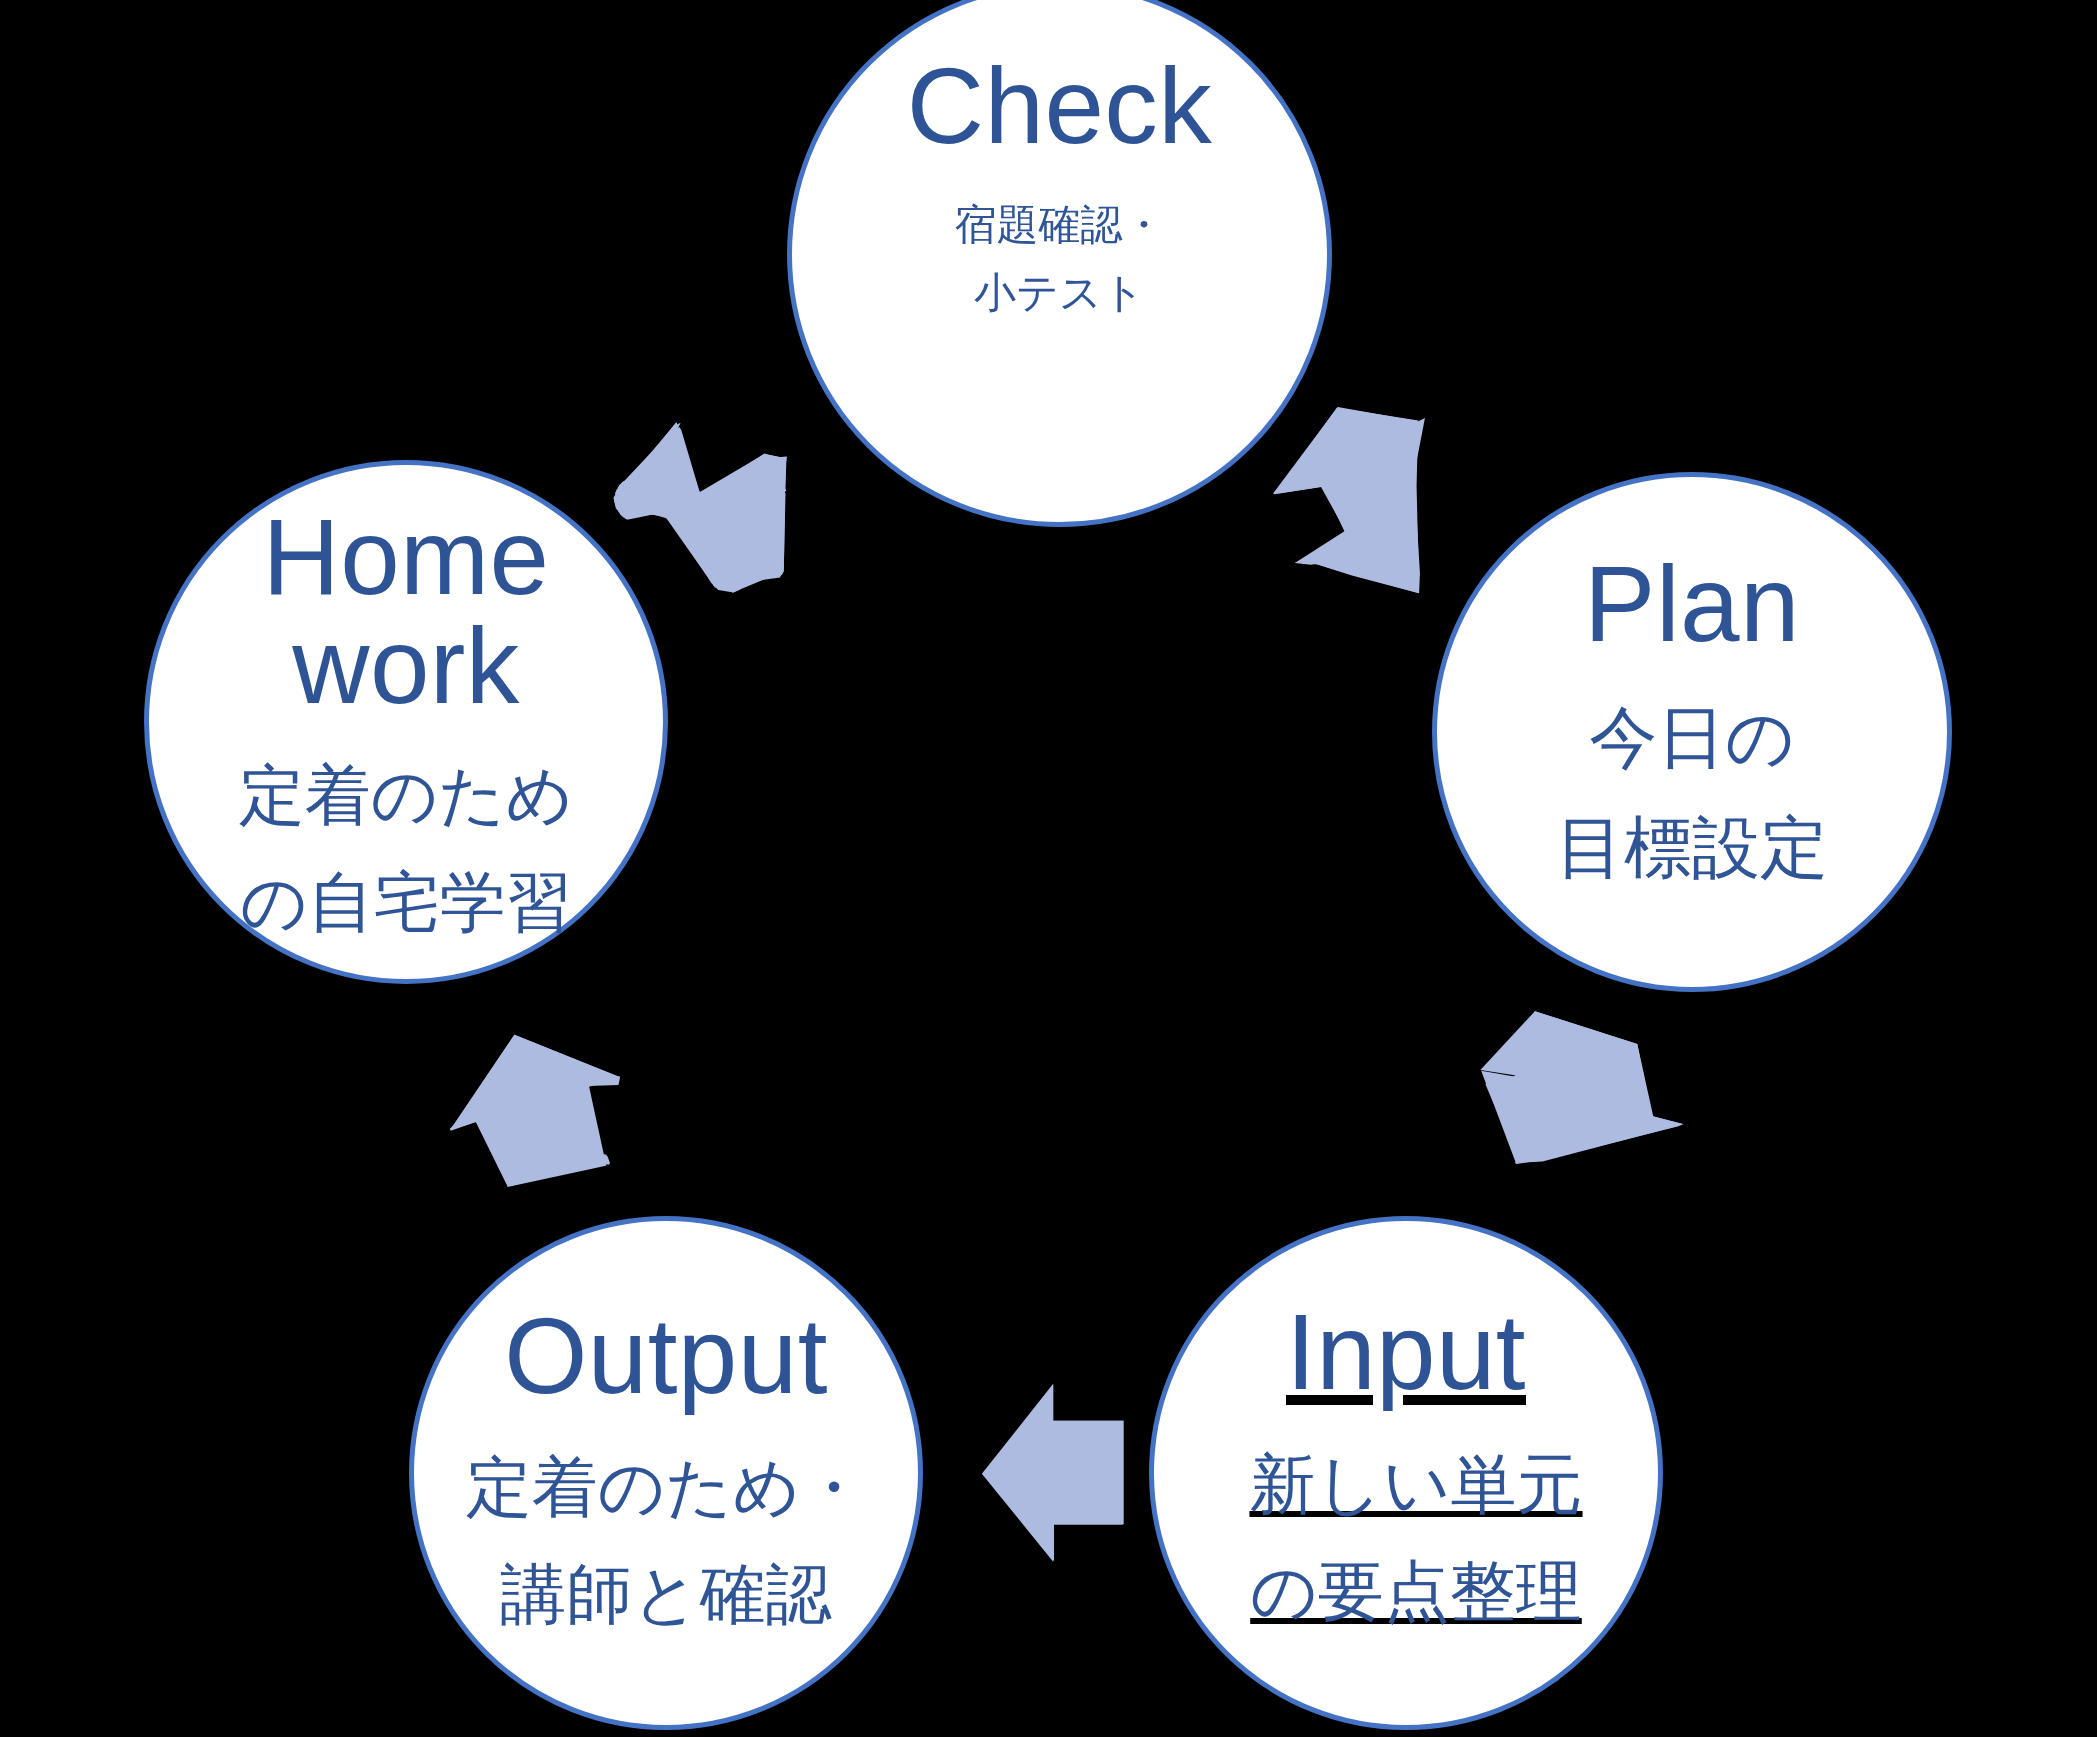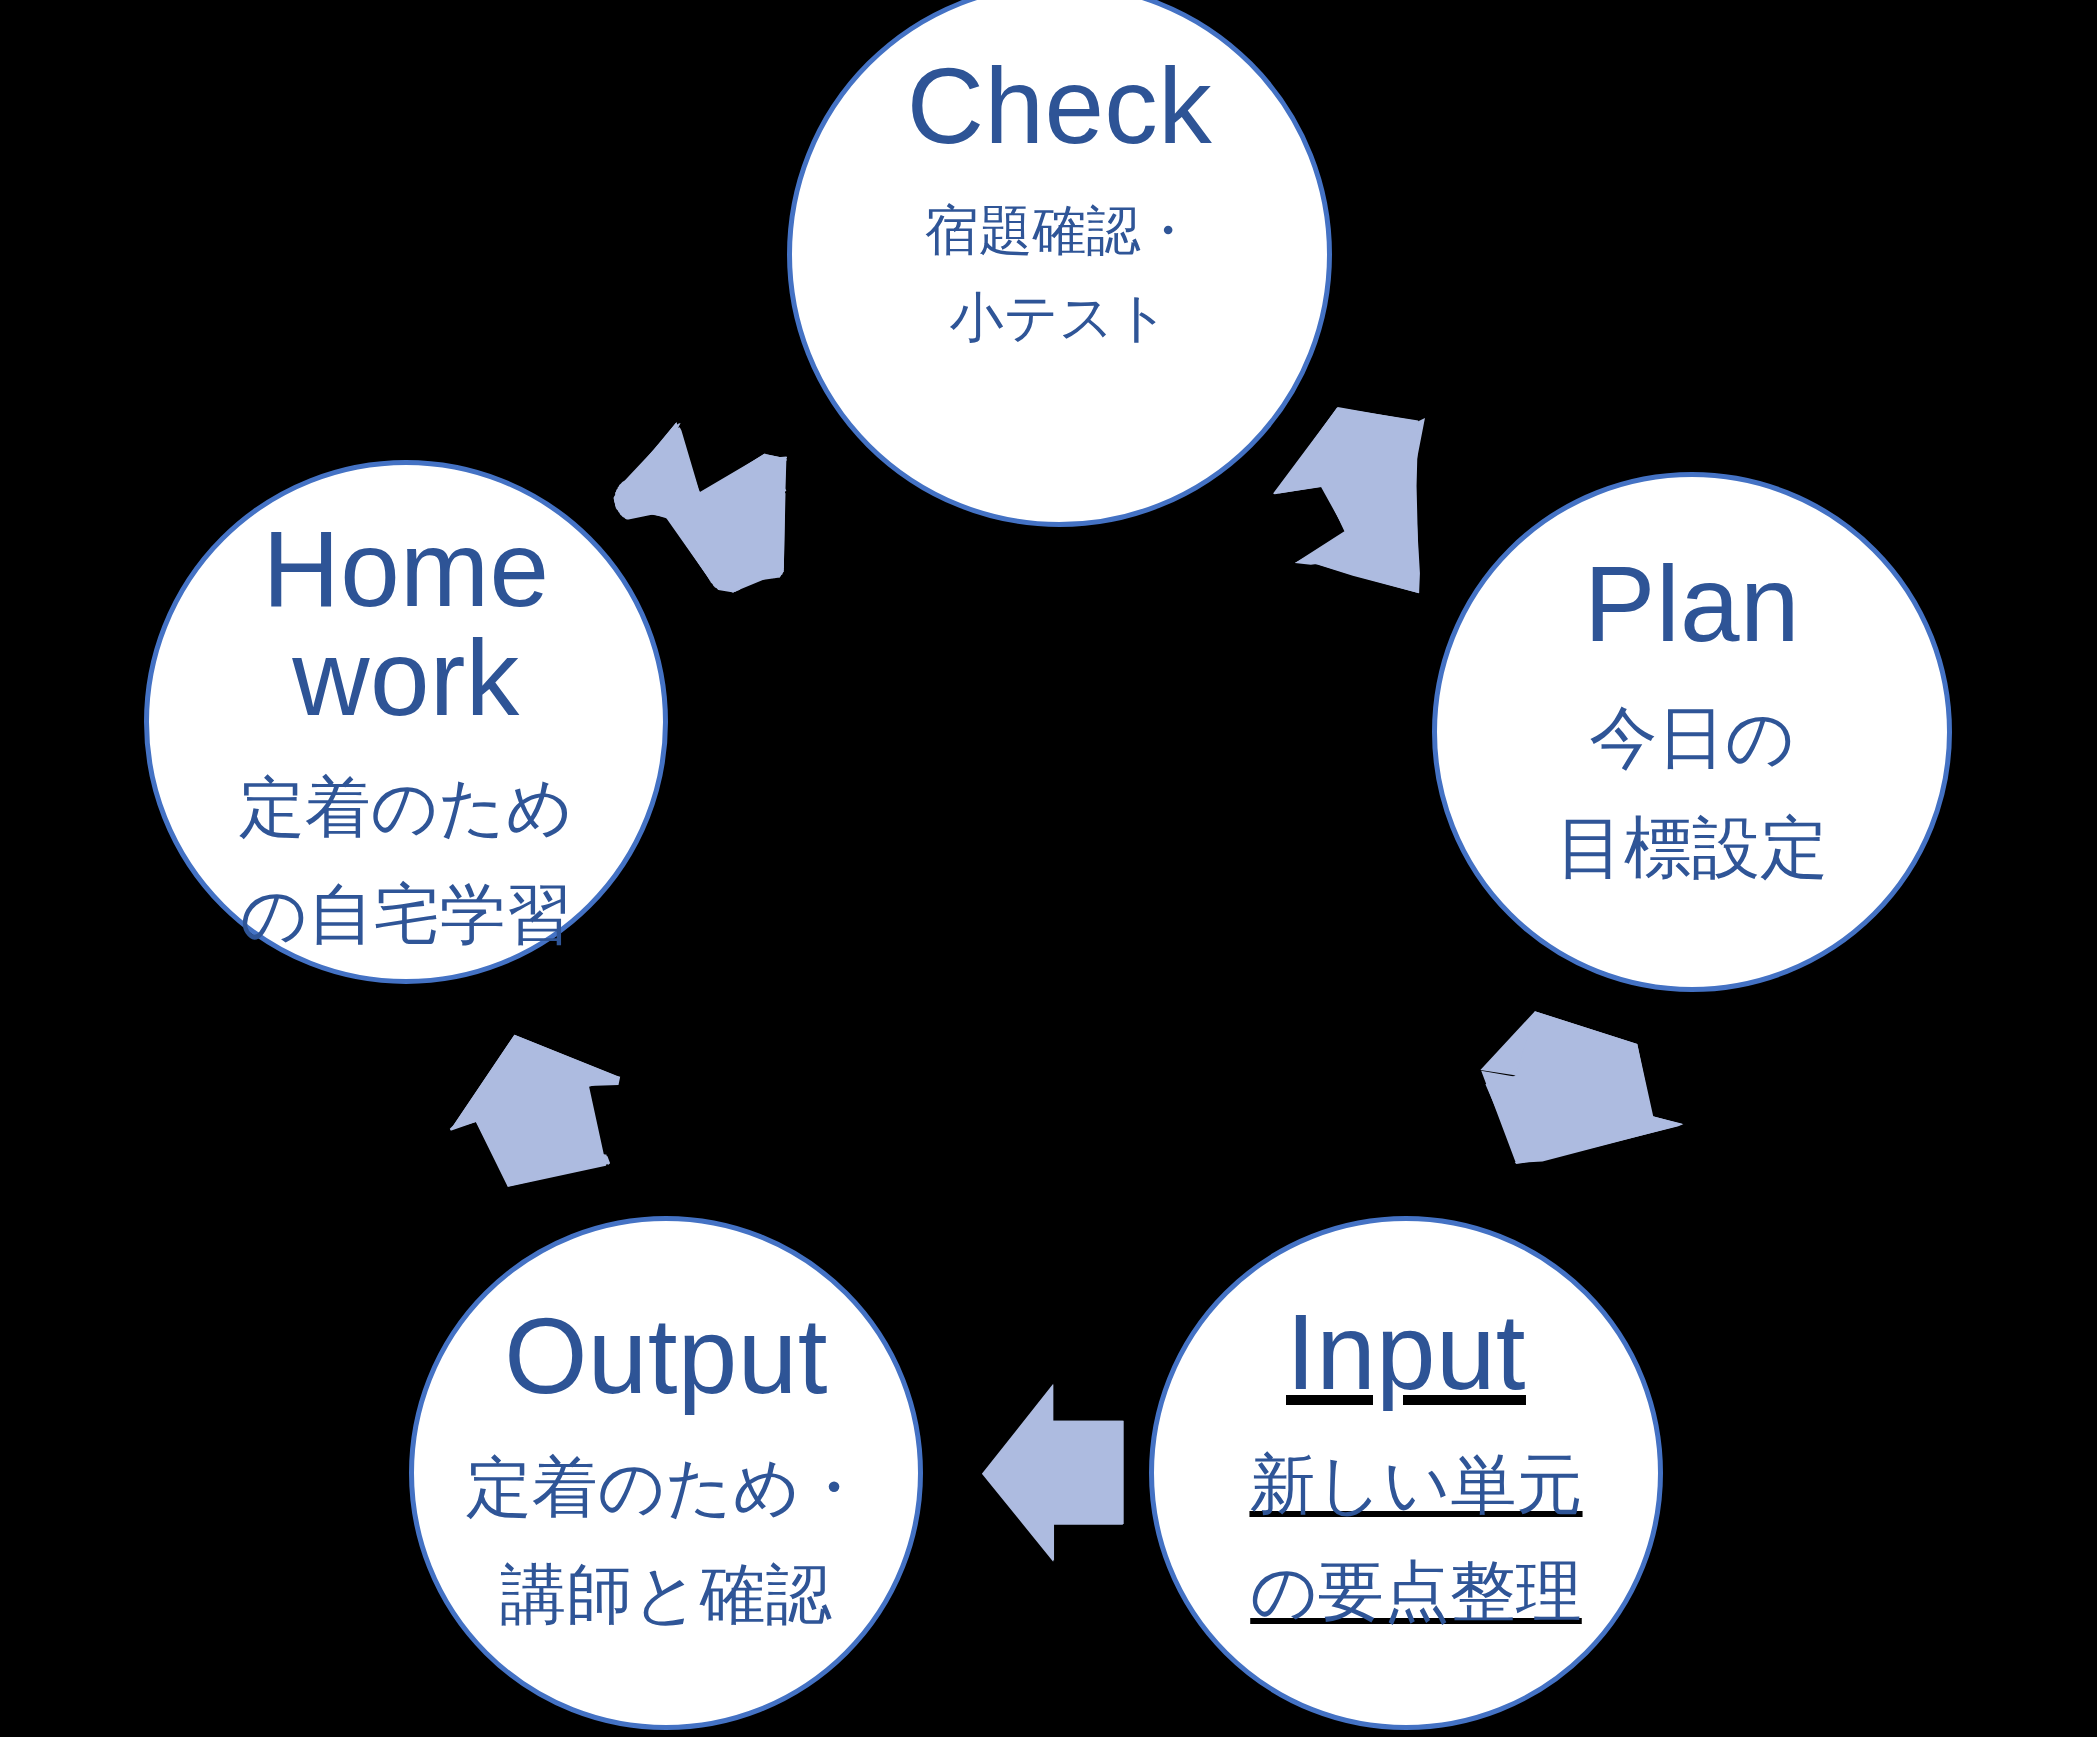--- a/index.html
+++ b/index.html
@@ -51,21 +51,21 @@
     white-space: pre-line;
     font-family: "DejaVu Sans", "Liberation Sans", sans-serif;
   }
 
   
   #node-check {
     left: 787px; top: -18.5px;
     width: 545px; height: 545px;
   }
   #node-check .node-title { font-size: 107px; margin-top: 65px; }
-  #node-check .node-sub   { font-size: 54px; margin-top: 30px; font-family: Liberation Mono, monospace; }
+  #node-check .node-sub   { font-size: 42px; margin-top: 30px; }
 
   #node-plan {
     left: 1432px; top: 472px;
     width: 520px; height: 520px;
   }
   #node-plan .node-title { font-size: 107px; margin-top: 73px; }
   #node-plan .node-sub   { font-size: 68px; margin-top: 23.5px; }
 
   #node-input {
     left: 1149px; top: 1216px;
@@ -78,21 +78,21 @@
     left: 409px; top: 1216px;
     width: 514px; height: 514px; align-items: center;
   }
   #node-output .node-title { font-size: 107px; margin-top: 81px; }
   #node-output .node-sub   { font-size: 66px; margin-top: 23.5px; }
 
   #node-homework {
     left: 144px; top: 460px;
     width: 524px; height: 524px;
   }
-  #node-homework .node-title { font-size: 107px; margin-top: 50px; }
+  #node-homework .node-title { font-size: 107px; margin-top: 38px; }
   #node-homework .node-sub   { font-size: 66px; margin-top: 22px; }
 
   
   .arrow-layer {
     position: absolute;
     left: 0; top: 0;
     width: 2098px; height: 1738px;
     pointer-events: none;
   }
   .arrow-shape { }

